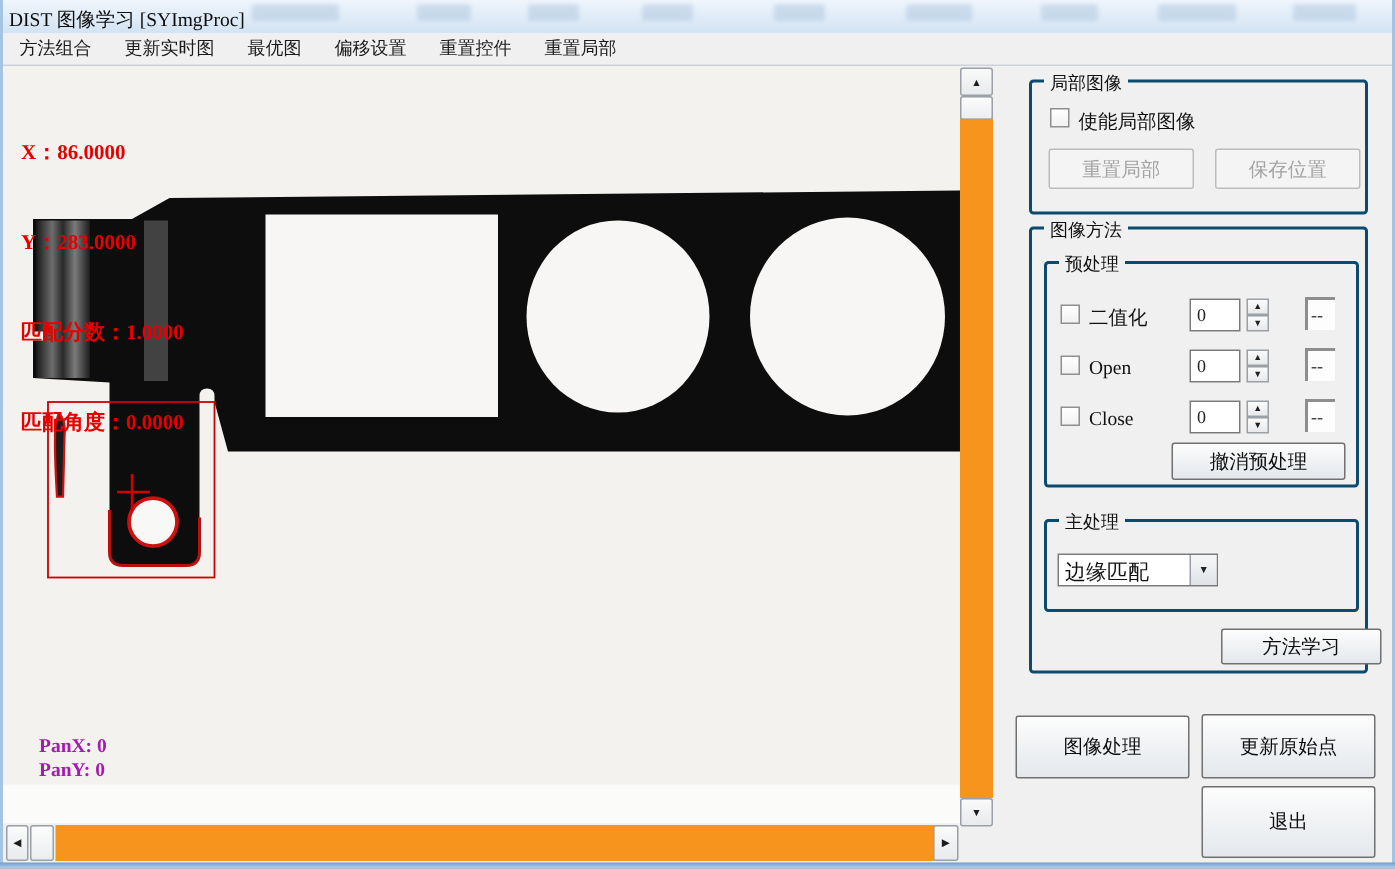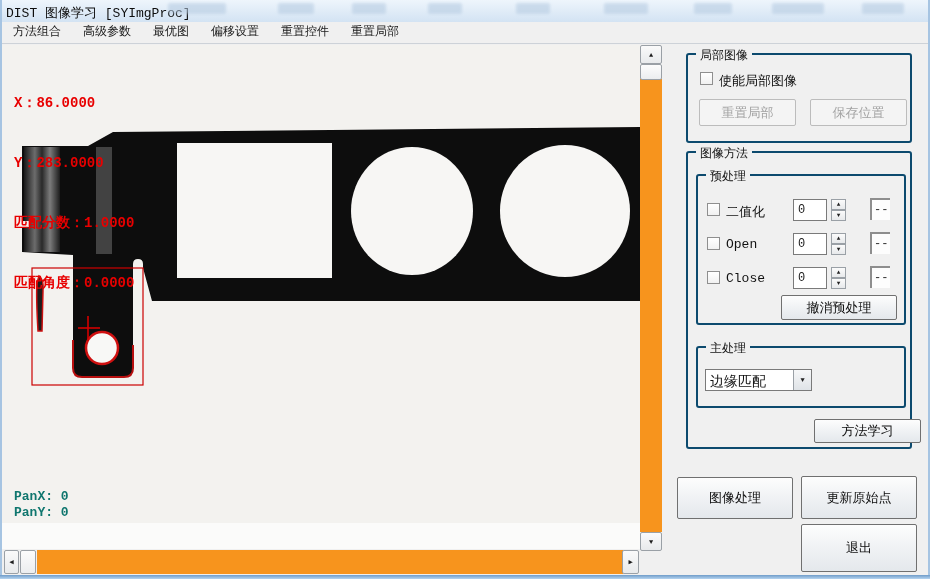--- a/index.html
+++ b/index.html
@@ -1,36 +1,36 @@
 <!DOCTYPE html>
 <html><head>
 <meta charset="utf-8">
 <style>
   html,body{margin:0;padding:0;background:#888;}
   #window{
     position:relative;width:930px;height:579px;overflow:hidden;
-    background:#f0f0f0;font-family:Liberation Mono, monospace;
+    background:#f0f0f0;font-family:Liberation Serif, serif;
     -webkit-font-smoothing:antialiased;
   }
   
   .titlebar{position:absolute;left:0;top:0;width:930px;height:22px;
     background:linear-gradient(#eef5fc,#d3e3f3);}
   .title-text{position:absolute;left:6px;top:4px;font-size:13px;color:#0d0d0d;white-space:nowrap;}
   .blob{position:absolute;top:3px;height:11px;background:#b3c9e0;opacity:.55;filter:blur(1.5px);border-radius:2px;}
   .edge-l{position:absolute;left:0;top:0;width:2px;height:579px;background:#a6c4e2;}
   .edge-r{position:absolute;right:0;top:0;width:2px;height:579px;background:#a6c4e2;}
   .edge-b{position:absolute;left:0;top:575px;width:930px;height:4px;background:linear-gradient(#6f9cc9,#b5d4f0);}
   .menubar{position:absolute;left:2px;top:22px;width:926px;height:21px;
     background:linear-gradient(#f7f8fa,#ecetf2,#e9edf2);border-bottom:1px solid #cdd2d8;display:flex;align-items:center;}
   .menu-item{font-size:12px;color:#1a1a1a;padding:0 11px;line-height:21px;cursor:default;}
   
   .canvas{position:absolute;left:2px;top:45px;width:638px;height:504px;background:#fbfbfa;overflow:hidden;}
   .photo{position:absolute;left:0;top:0;width:638px;height:478px;background:#f3f2ef;}
   .readout{position:absolute;left:12px;top:8px;color:#e80000;font-weight:bold;font-size:14px;line-height:20px;white-space:pre;}
-  .pan{position:absolute;left:12px;top:444px;color:#0f766e;font-weight:bold;font-size:13px;line-height:16px;}
+  .pan{position:absolute;left:24px;top:444px;color:#a21caf;font-weight:bold;font-size:13px;line-height:16px;}
   
   .vscroll{position:absolute;left:640px;top:45px;width:22px;height:506px;background:#f0f0f0;}
   .hscroll{position:absolute;left:2px;top:549px;width:638px;height:26px;background:#f0f0f0;}
   .sbtn{position:absolute;background:linear-gradient(#fafafa,#e8eaec);border:1px solid #9aa0a6;border-radius:2px;
     color:#1c1c1c;font-size:7px;display:flex;align-items:center;justify-content:center;box-sizing:border-box;}
   .sthumb{position:absolute;background:linear-gradient(#fcfcfc,#ebedef);border:1px solid #9aa0a6;border-radius:2px;box-sizing:border-box;}
   .strack{position:absolute;background:#F7941D;}
   
   .group{position:absolute;border:2px solid #0c4a6e;border-radius:3px;box-sizing:border-box;}
   .group-label{position:absolute;top:-8px;left:8px;background:#f0f0f0;padding:0 4px;font-size:12px;color:#111;white-space:nowrap;}
@@ -66,21 +66,21 @@
     <span class="blob" style="left:428px;width:34px"></span>
     <span class="blob" style="left:516px;width:34px"></span>
     <span class="blob" style="left:604px;width:44px"></span>
     <span class="blob" style="left:694px;width:38px"></span>
     <span class="blob" style="left:772px;width:52px"></span>
     <span class="blob" style="left:862px;width:42px"></span>
   </div>
 
   <div class="menubar">
     <span class="menu-item">方法组合</span>
-    <span class="menu-item">高级参数</span>
+    <span class="menu-item">更新实时图</span>
     <span class="menu-item">最优图</span>
     <span class="menu-item">偏移设置</span>
     <span class="menu-item">重置控件</span>
     <span class="menu-item">重置局部</span>
   </div>
 
   <div class="canvas">
     <div class="photo">
       <svg width="638" height="478" viewBox="0 0 638 478">
         <defs>

